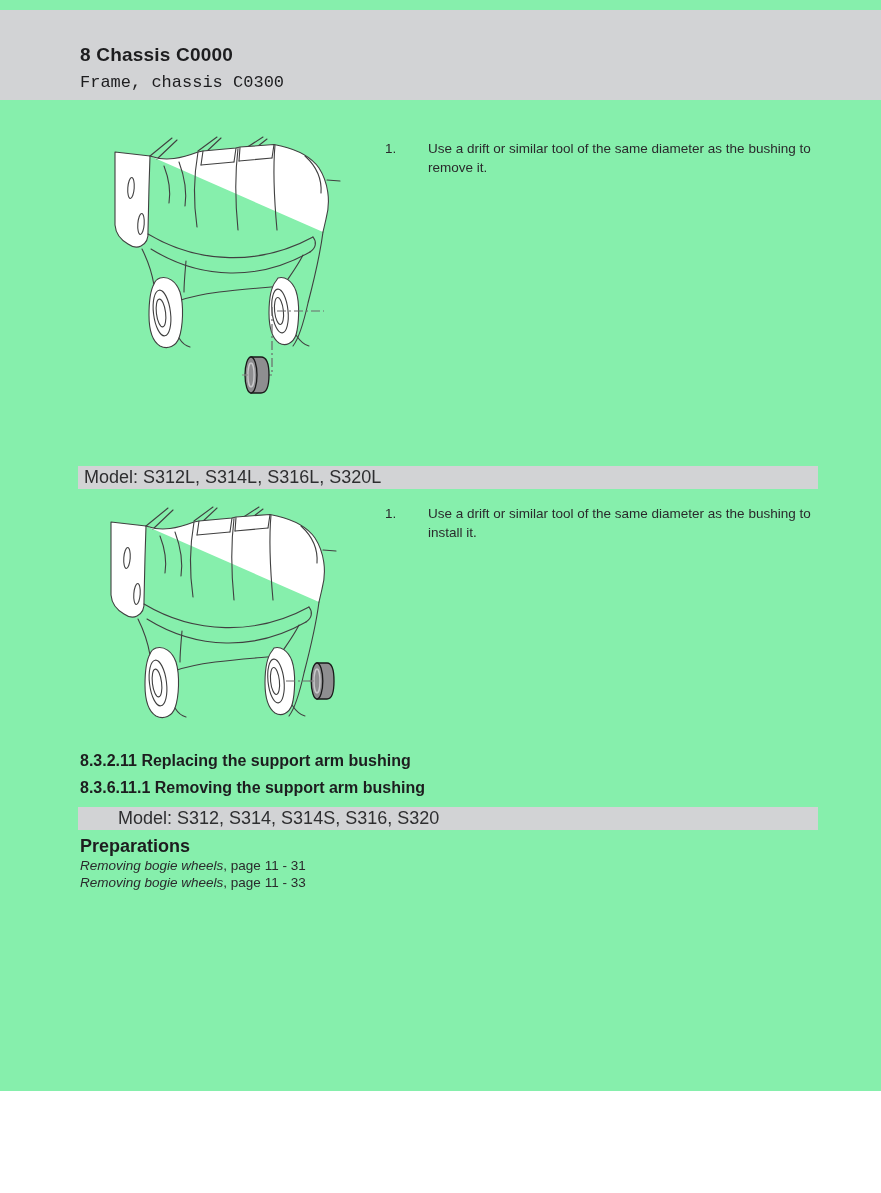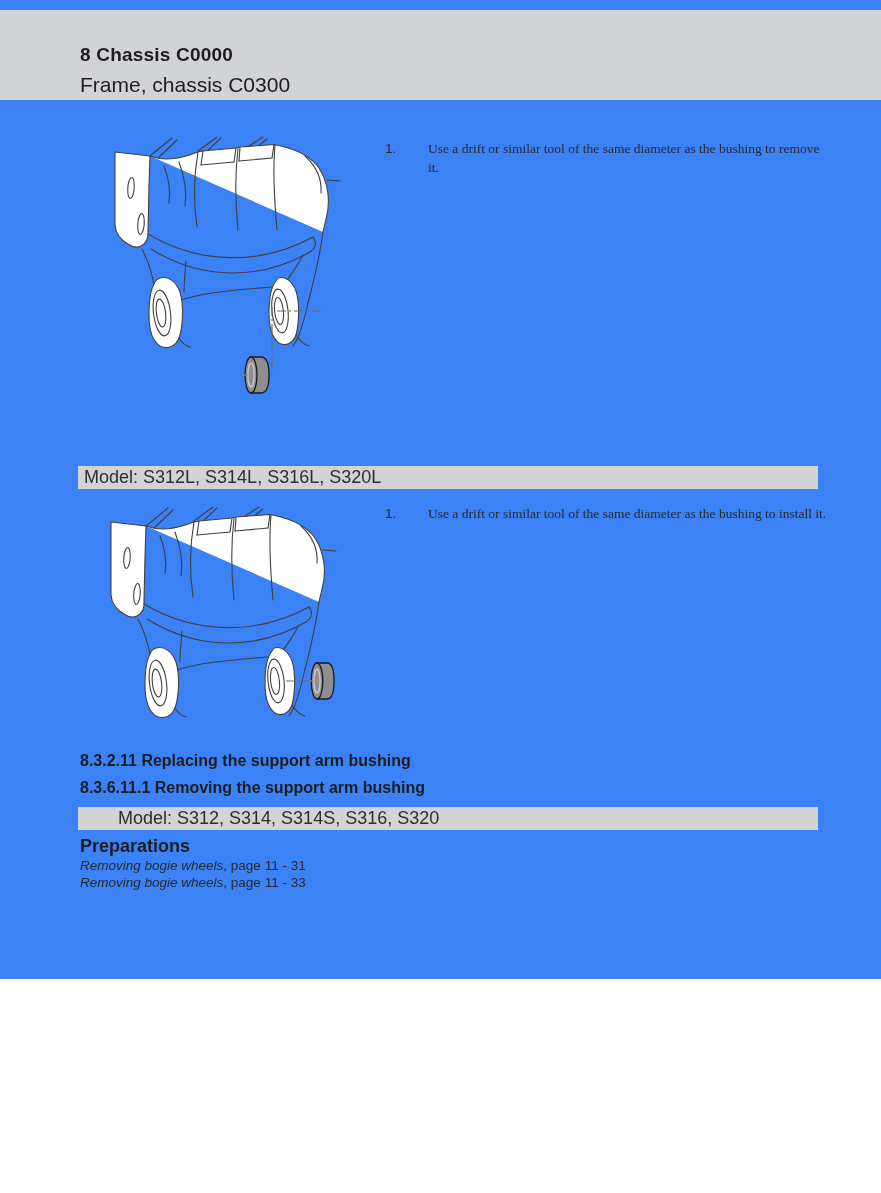--- a/index.html
+++ b/index.html
@@ -1,47 +1,47 @@
 <!DOCTYPE html>
 <html><head>
 <meta charset="utf-8">
 <style>
   html,body{margin:0;padding:0;background:#ffffff;}
   .page{
     position:relative;
-    width:881px;height:979px;
-    background:#3b82f6;
+    width:881px;height:1091px;
+    background:#86efac;
     font-family:"Liberation Sans",sans-serif;
     color:#2a2a2c;
     overflow:hidden;
   }
   
   .header-band{
     position:absolute;left:0;top:10px;width:881px;height:90px;
     background:#d2d3d5;
   }
   .header-title{
     position:absolute;left:80px;top:34px;
     font-size:19px;font-weight:bold;color:#1d1d1f;letter-spacing:.2px;
   }
   .header-subtitle{
     position:absolute;left:80px;top:63px;
-    font-size:21px;color:#1d1d1f;
+    font-size:17px;color:#1d1d1f;font-family:Liberation Mono, monospace;
   }
   
   .figure{position:absolute;}
   .fig-removal{left:108px;top:135px;}
   .fig-fitting{left:104px;top:505px;}
   svg{display:block;}
   
   .step{position:absolute;display:flex;font-size:13.5px;line-height:19px;color:#2a2a2c;}
   .step-1{left:385px;top:139px;}
   .step-2{left:385px;top:504px;}
   .step-num{width:43px;flex:0 0 43px;}
-  .step-text{width:400px;font-family:Liberation Serif, serif;}
+  .step-text{width:400px;}
   
   .sec-heading{
     position:absolute;left:80px;
     font-size:16px;font-weight:bold;color:#1d1d1f;
   }
   .h-fitting{top:440px;}
   .h-replacing{top:752px;}
   .h-removing{top:779px;}
   
   .model-bar{

